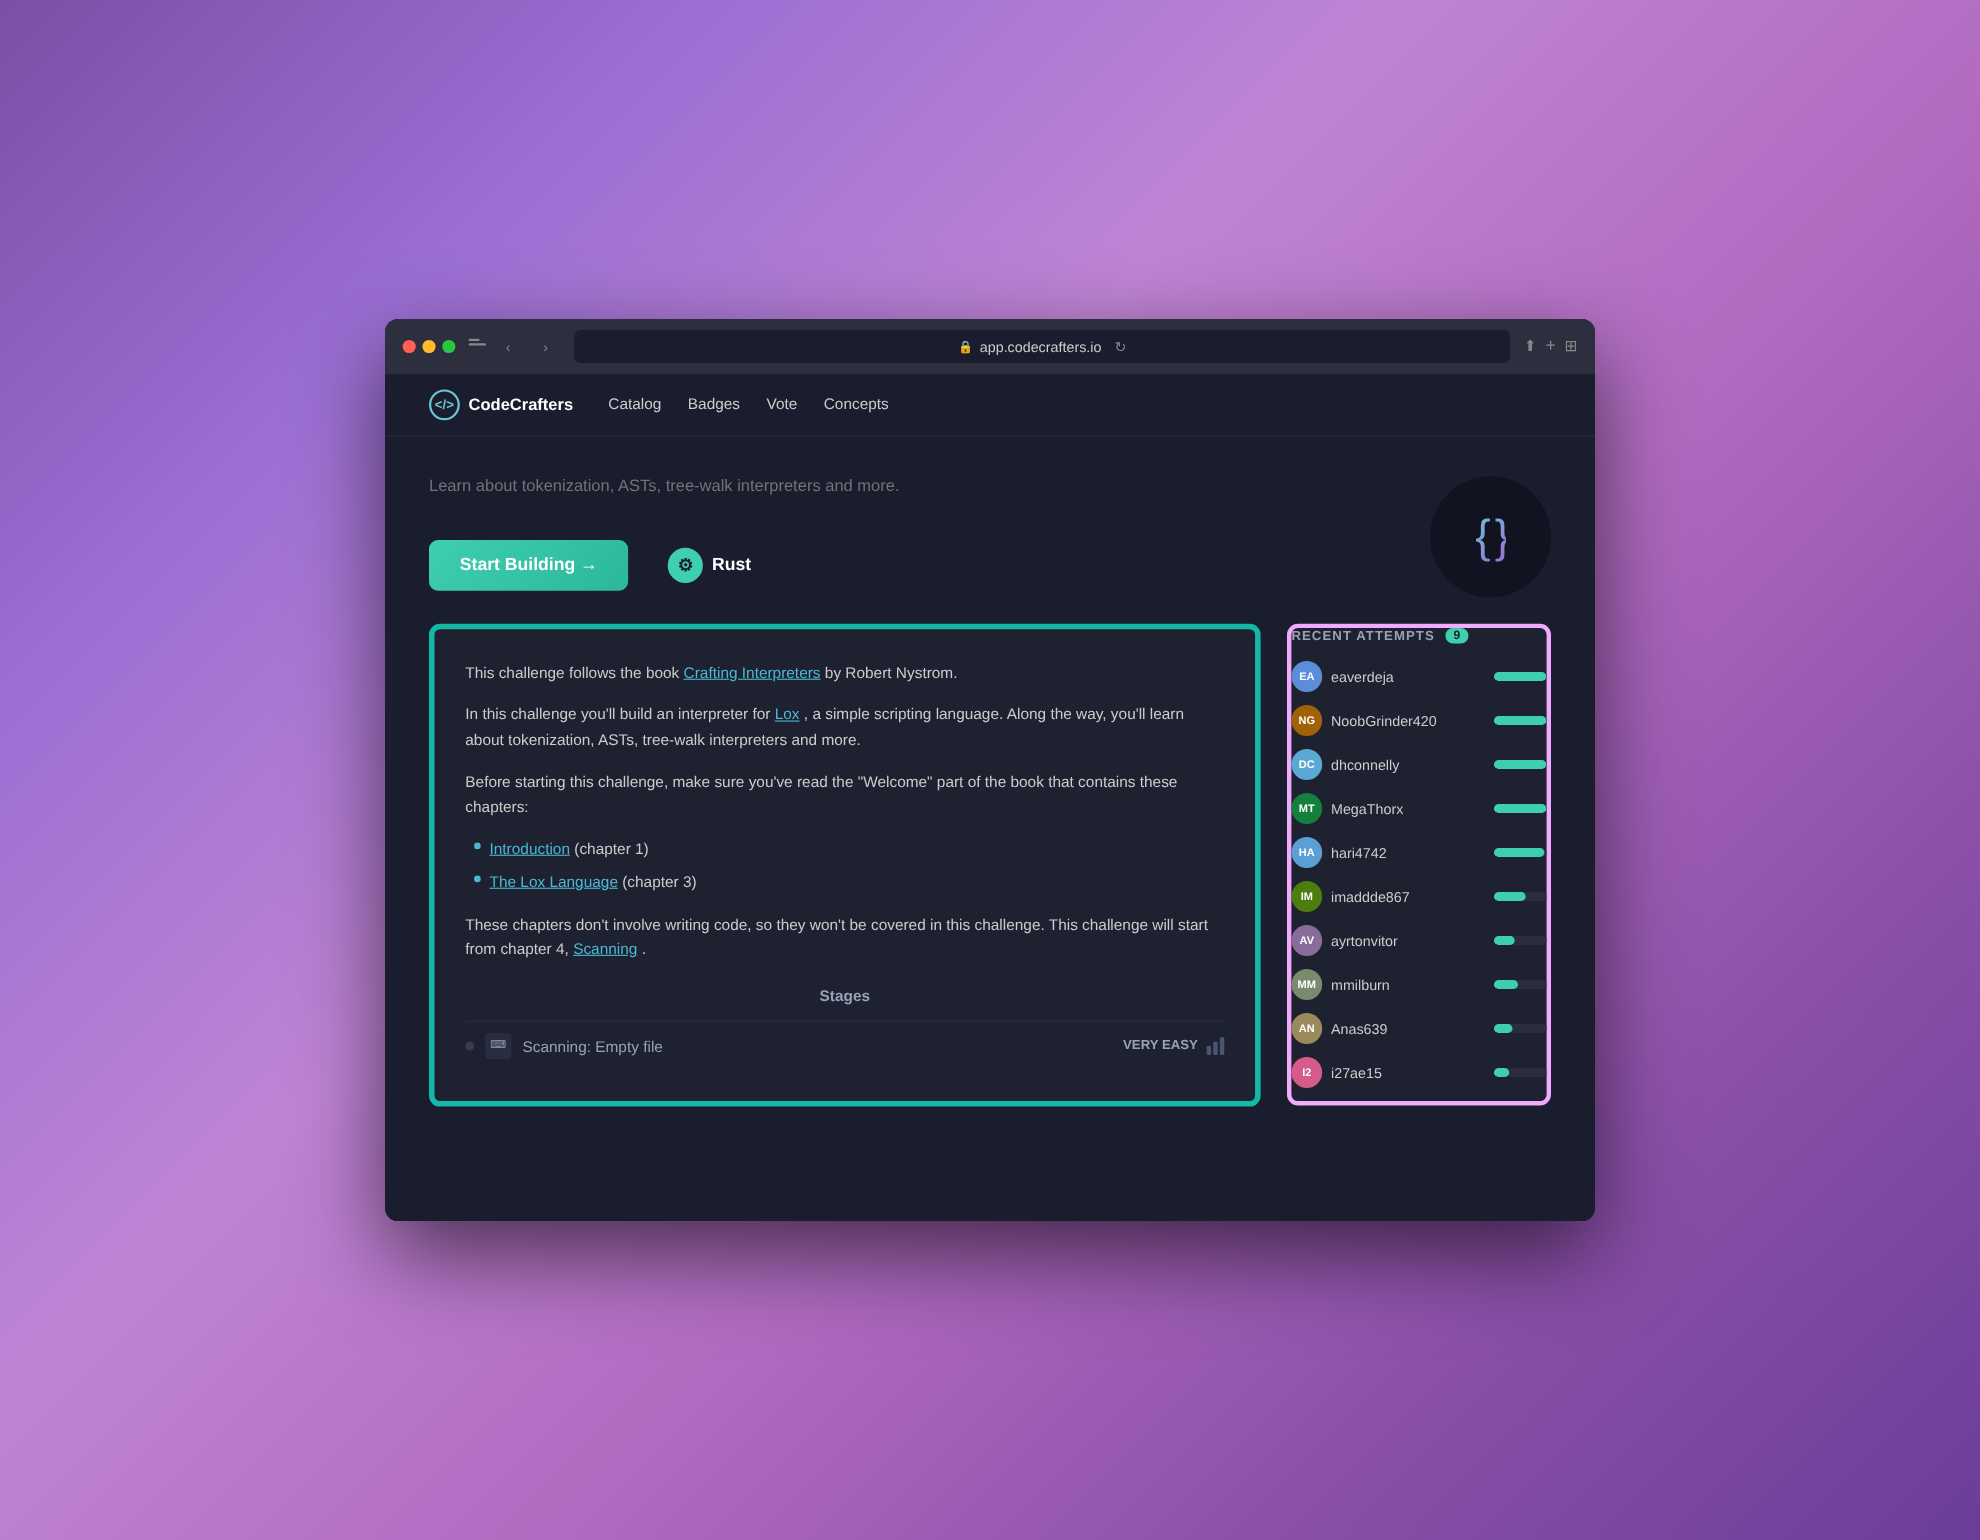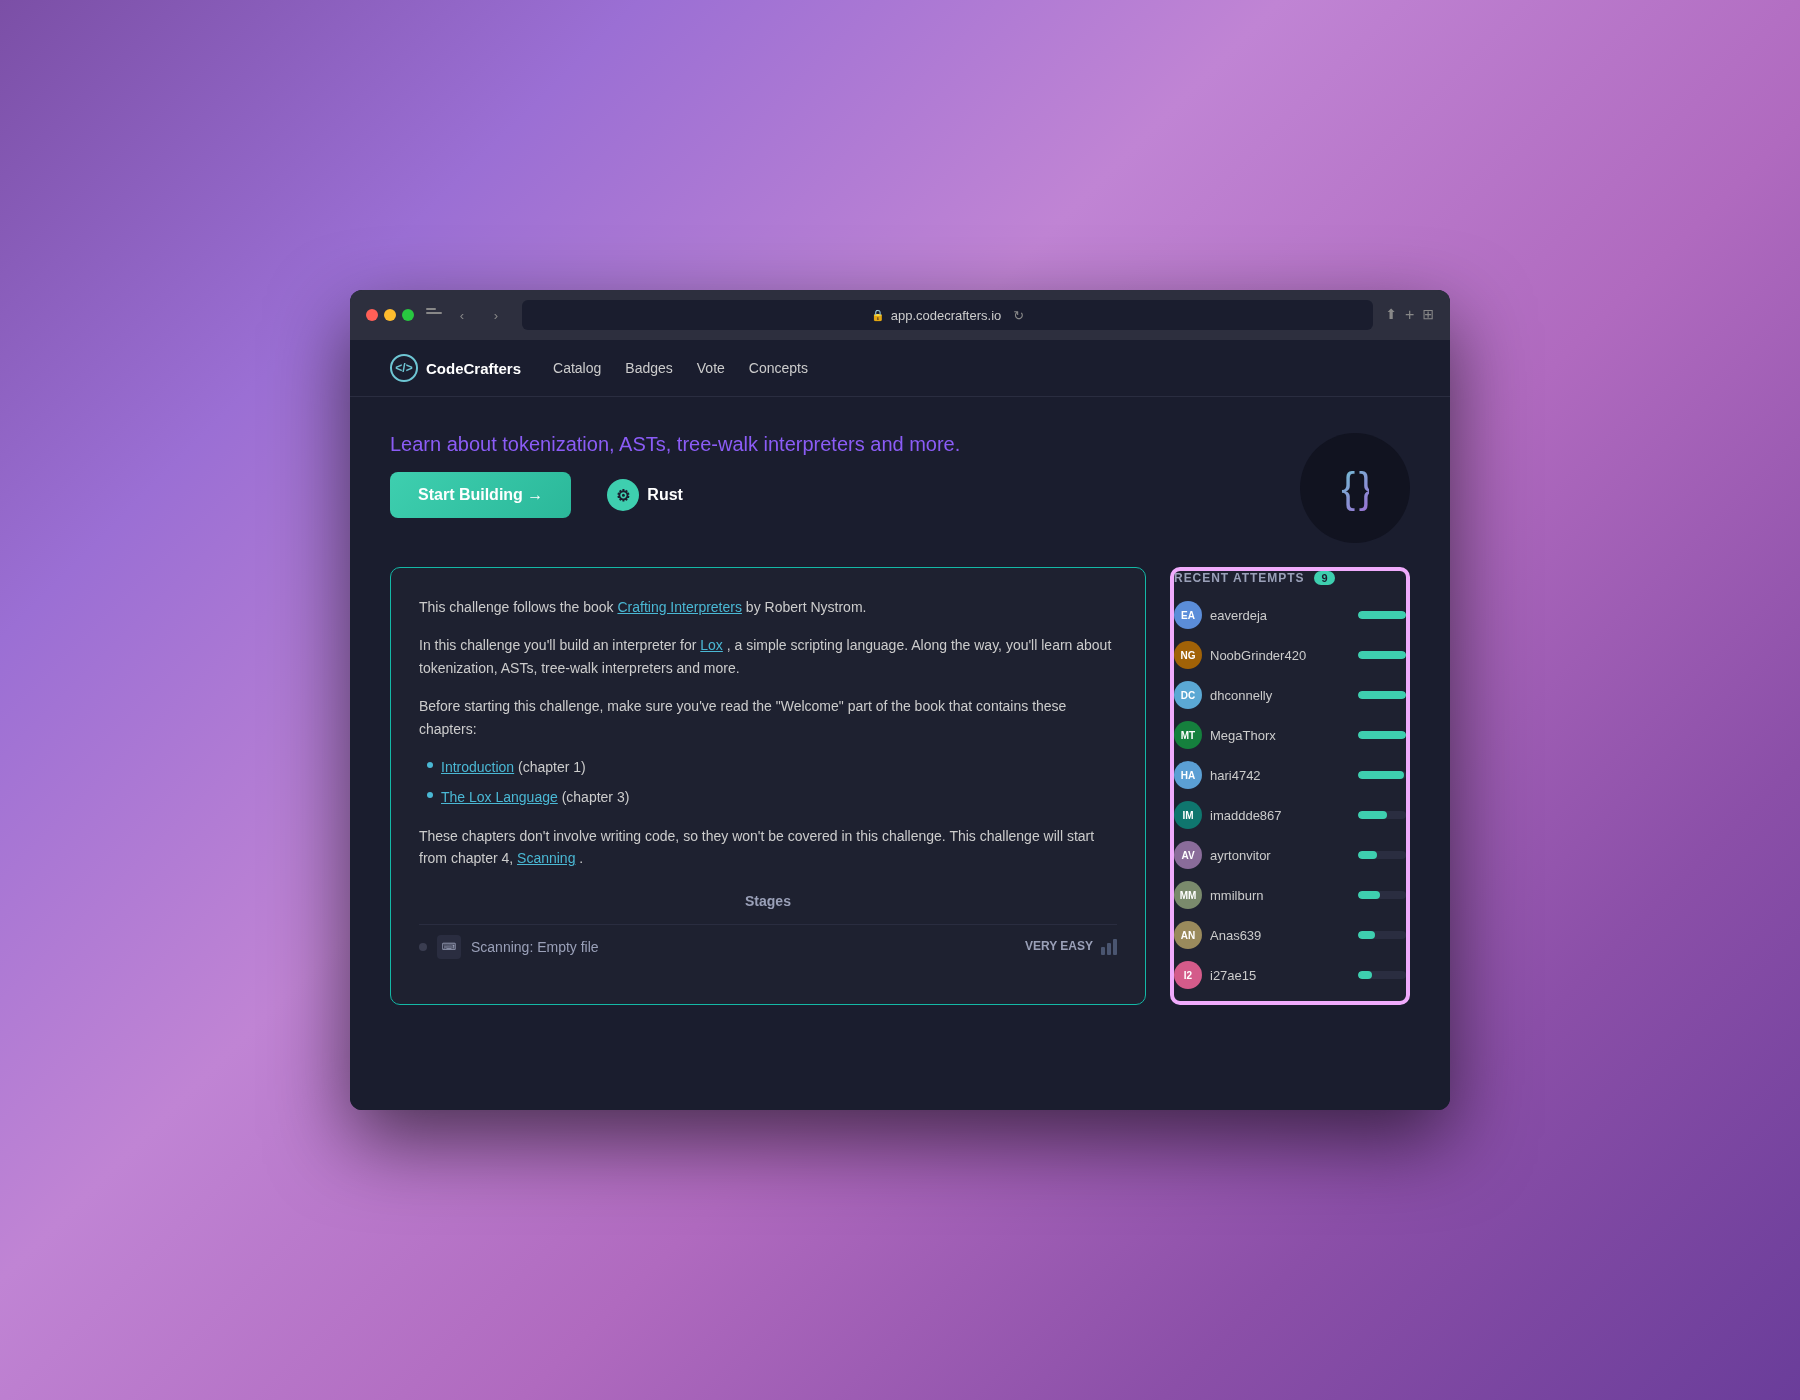--- a/index.html
+++ b/index.html
@@ -160,23 +160,23 @@
 
     .hero-title {
       font-size: 42px;
       font-weight: 800;
       color: #fff;
       line-height: 1.1;
       margin-bottom: 12px;
     }
 
     .hero-subtitle {
-      color: #8b5cf6;
-      font-size: 20px;
-      margin-bottom: 16px;
+      color: #737373;
+      font-size: 15px;
+      margin-bottom: 41px;
     }
 
     .hero-actions {
       display: flex;
       align-items: center;
       gap: 36px;
     }
 
     .btn-start {
       background: linear-gradient(135deg, #3ecfaf, #2bb89a);
@@ -238,21 +238,21 @@
     .main-layout {
       padding: 0 40px 20px;
       display: flex;
       gap: 24px;
     }
 
     
     .content-card {
       flex: 1;
       background: #1e2130;
-      border: 1px solid #14b8a6;
+      border: 5px solid #14b8a6;
       border-radius: 10px;
       padding: 28px;
       color: #ccc;
       font-size: 14px;
       line-height: 1.6;
     }
 
     .content-card p { margin-bottom: 16px; }
     .content-card p:last-child { margin-bottom: 0; }
 
@@ -589,21 +589,21 @@
                 <div class="attempt-left">
                   <div class="avatar" style="background: rgb(91, 159, 212);">HA</div>
                   <span class="attempt-name">hari4742</span>
                 </div>
                 <div class="progress-bar-wrap">
                   <div class="progress-bar-fill" style="width: 95%;"></div>
                 </div>
               </div>
               <div class="attempt-row">
                 <div class="attempt-left">
-                  <div class="avatar" style="background: #0f766e;">IM</div>
+                  <div class="avatar" style="background: #4d7c0f;">IM</div>
                   <span class="attempt-name">imaddde867</span>
                 </div>
                 <div class="progress-bar-wrap">
                   <div class="progress-bar-fill" style="width: 60%;"></div>
                 </div>
               </div>
               <div class="attempt-row">
                 <div class="attempt-left">
                   <div class="avatar" style="background: rgb(138, 108, 154);">AV</div>
                   <span class="attempt-name">ayrtonvitor</span>

